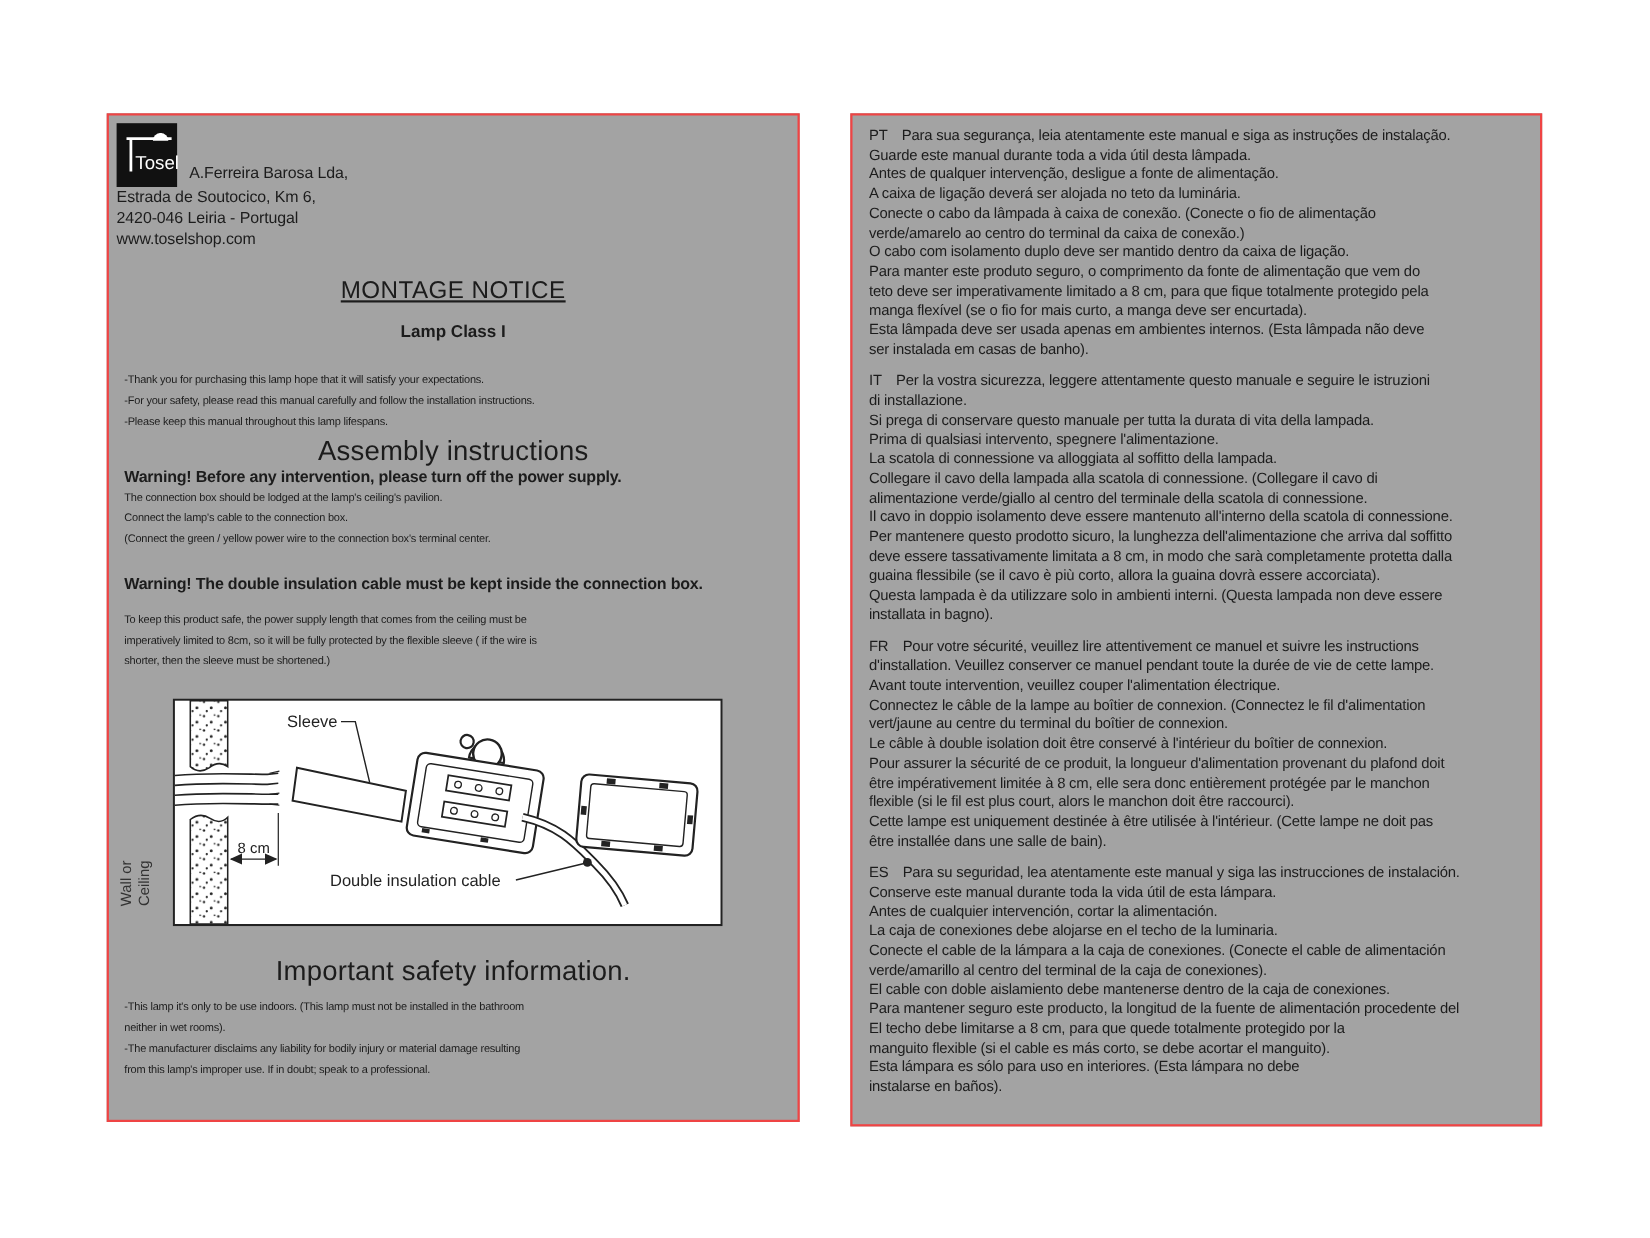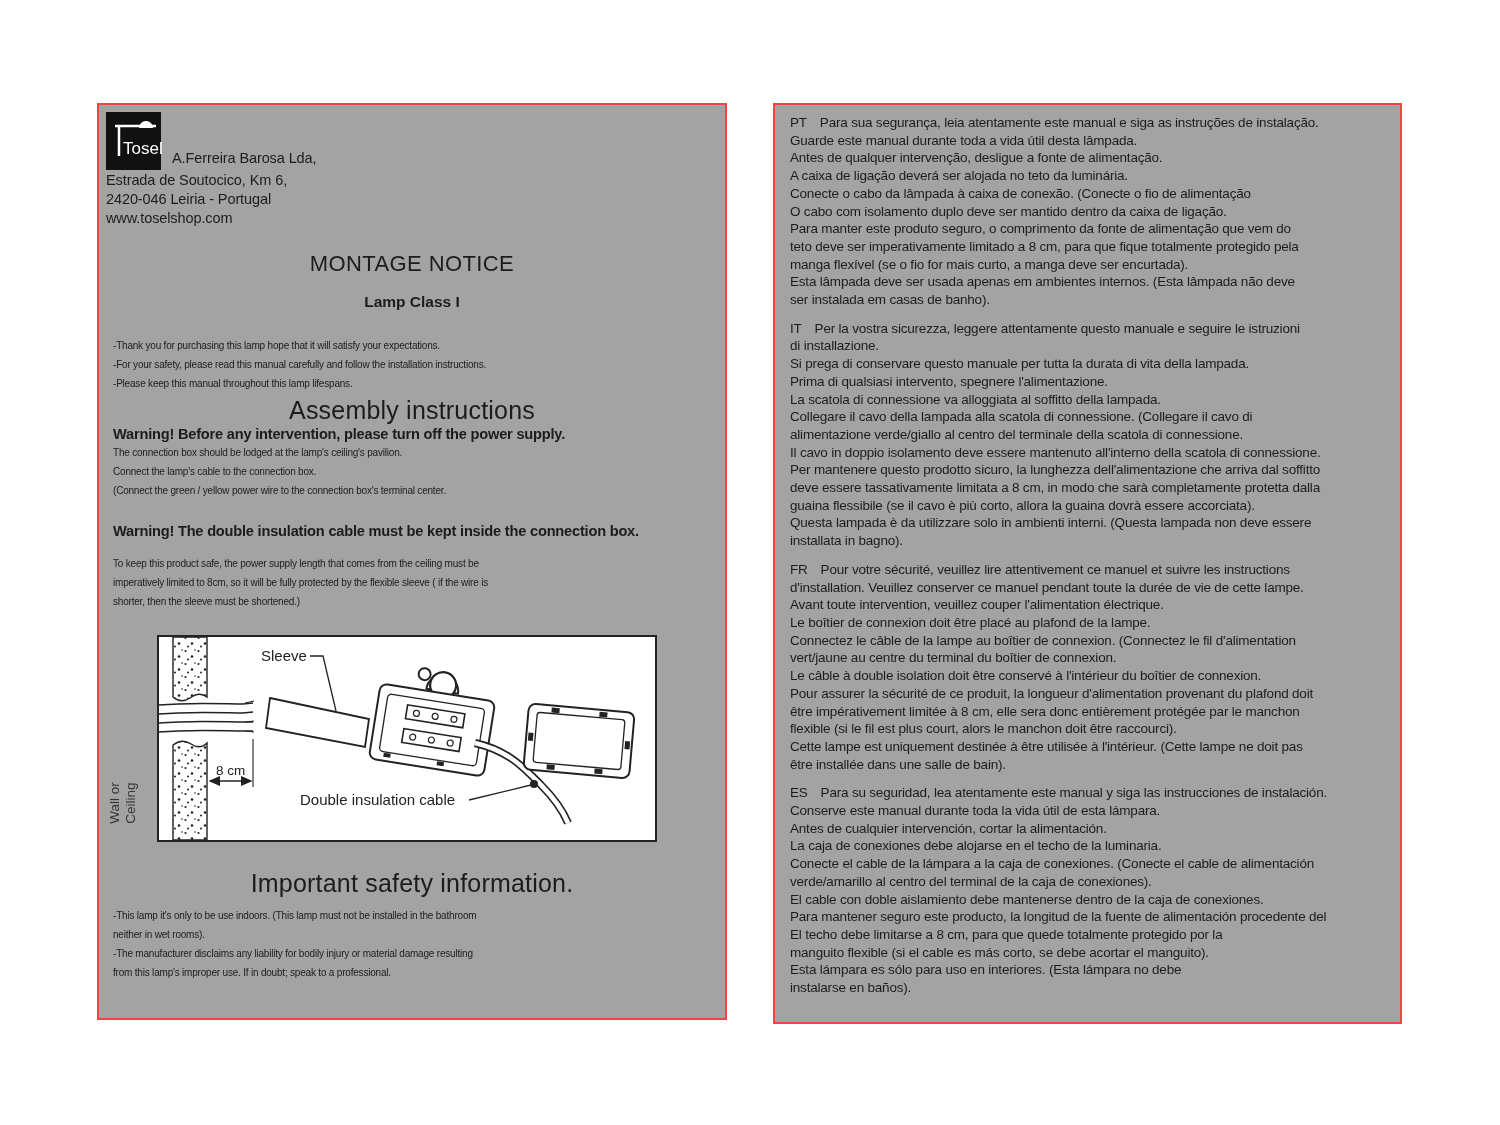--- a/index.html
+++ b/index.html
@@ -7,21 +7,21 @@
   .page { position:relative; width:1500px; height:1125px; background:#fff; overflow:hidden; }
 
   .panel { position:absolute; border:2px solid #ef4444; background:#a3a3a3; overflow:hidden; }
   .panel-left  { left:97px;  top:103px; width:630px; height:917px; }
   .panel-right { left:773px; top:103px; width:629px; height:921px; }
 
   
   .abs { position:absolute; }
   .logo-box { left:7px; top:7px; width:55px; height:58px; background:#111; }
   .company-line { font-size:14.5px; white-space:nowrap; letter-spacing:-0.1px; }
-  .doc-title { left:0; top:146px; width:100%; text-align:center; font-size:22px; letter-spacing:0.4px; }
+  .doc-title { left:0; top:146px; width:100%; text-align:center; font-size:22px; letter-spacing:0.4px;text-decoration:underline; }
   .doc-subtitle { left:0; top:188px; width:100%; text-align:center; font-size:15.5px; font-weight:bold; }
   .body-text { font-size:10px; line-height:19px; letter-spacing:-0.2px; white-space:nowrap; }
   .section-heading { width:100%; text-align:center; font-size:25px; letter-spacing:0.2px; }
   .warn { font-weight:bold; font-size:14.6px; letter-spacing:-0.2px; white-space:nowrap; }
   .wall-label { left:-24px; top:678px; width:104px; height:40px; text-align:center;
                 font-size:13.5px; line-height:16px; transform:rotate(-90deg); color:#333; }
   .diagram-svg { left:58px; top:530px; }
 
   
   .rp-content { padding:9px 10px 0 15px; }
@@ -182,20 +182,21 @@
 
   <div class="panel panel-right">
     <div class="rp-content">
 
       <div class="lang-section">
         <div class="rp-line"><span class="lang-code">PT</span><span>Para sua segurança, leia atentamente este manual e siga as instruções de instalação.</span></div>
         <div class="rp-line">Guarde este manual durante toda a vida útil desta lâmpada.</div>
         <div class="rp-line">Antes de qualquer intervenção, desligue a fonte de alimentação.</div>
         <div class="rp-line">A caixa de ligação deverá ser alojada no teto da luminária.</div>
         <div class="rp-line">Conecte o cabo da lâmpada à caixa de conexão. (Conecte o fio de alimentação</div>
+        <div class="rp-line">verde/amarelo ao centro do terminal da caixa de conexão.)</div>
         <div class="rp-line">O cabo com isolamento duplo deve ser mantido dentro da caixa de ligação.</div>
         <div class="rp-line">Para manter este produto seguro, o comprimento da fonte de alimentação que vem do</div>
         <div class="rp-line">teto deve ser imperativamente limitado a 8 cm, para que fique totalmente protegido pela</div>
         <div class="rp-line">manga flexível (se o fio for mais curto, a manga deve ser encurtada).</div>
         <div class="rp-line">Esta lâmpada deve ser usada apenas em ambientes internos. (Esta lâmpada não deve</div>
         <div class="rp-line">ser instalada em casas de banho).</div>
       </div>
 
       <div class="lang-section">
         <div class="rp-line"><span class="lang-code">IT</span><span>Per la vostra sicurezza, leggere attentamente questo manuale e seguire le istruzioni</span></div>
@@ -210,21 +211,20 @@
         <div class="rp-line">deve essere tassativamente limitata a 8 cm, in modo che sarà completamente protetta dalla</div>
         <div class="rp-line">guaina flessibile (se il cavo è più corto, allora la guaina dovrà essere accorciata).</div>
         <div class="rp-line">Questa lampada è da utilizzare solo in ambienti interni. (Questa lampada non deve essere</div>
         <div class="rp-line">installata in bagno).</div>
       </div>
 
       <div class="lang-section">
         <div class="rp-line"><span class="lang-code">FR</span><span>Pour votre sécurité, veuillez lire attentivement ce manuel et suivre les instructions</span></div>
         <div class="rp-line">d'installation. Veuillez conserver ce manuel pendant toute la durée de vie de cette lampe.</div>
         <div class="rp-line">Avant toute intervention, veuillez couper l'alimentation électrique.</div>
-        <div class="rp-line">Le boîtier de connexion doit être placé au plafond de la lampe.</div>
         <div class="rp-line">Connectez le câble de la lampe au boîtier de connexion. (Connectez le fil d'alimentation</div>
         <div class="rp-line">vert/jaune au centre du terminal du boîtier de connexion.</div>
         <div class="rp-line">Le câble à double isolation doit être conservé à l'intérieur du boîtier de connexion.</div>
         <div class="rp-line">Pour assurer la sécurité de ce produit, la longueur d'alimentation provenant du plafond doit</div>
         <div class="rp-line">être impérativement limitée à 8 cm, elle sera donc entièrement protégée par le manchon</div>
         <div class="rp-line">flexible (si le fil est plus court, alors le manchon doit être raccourci).</div>
         <div class="rp-line">Cette lampe est uniquement destinée à être utilisée à l'intérieur. (Cette lampe ne doit pas</div>
         <div class="rp-line">être installée dans une salle de bain).</div>
       </div>
 

